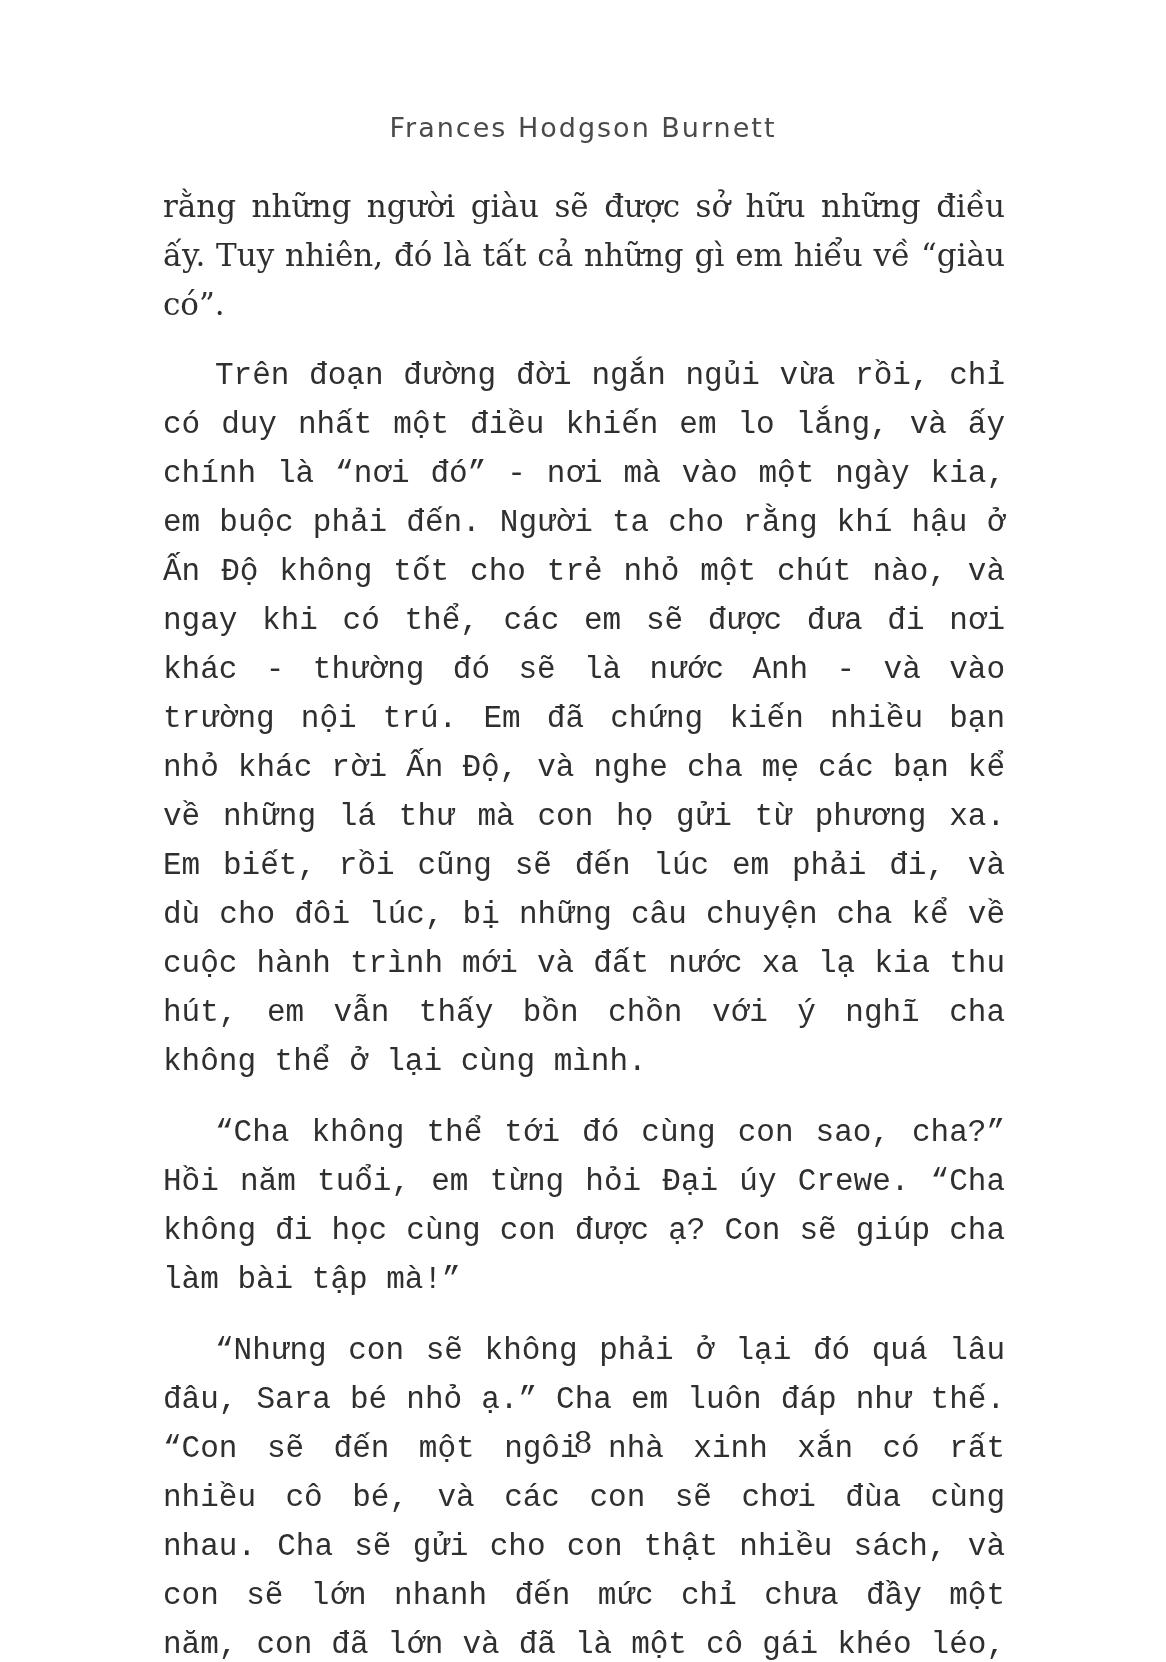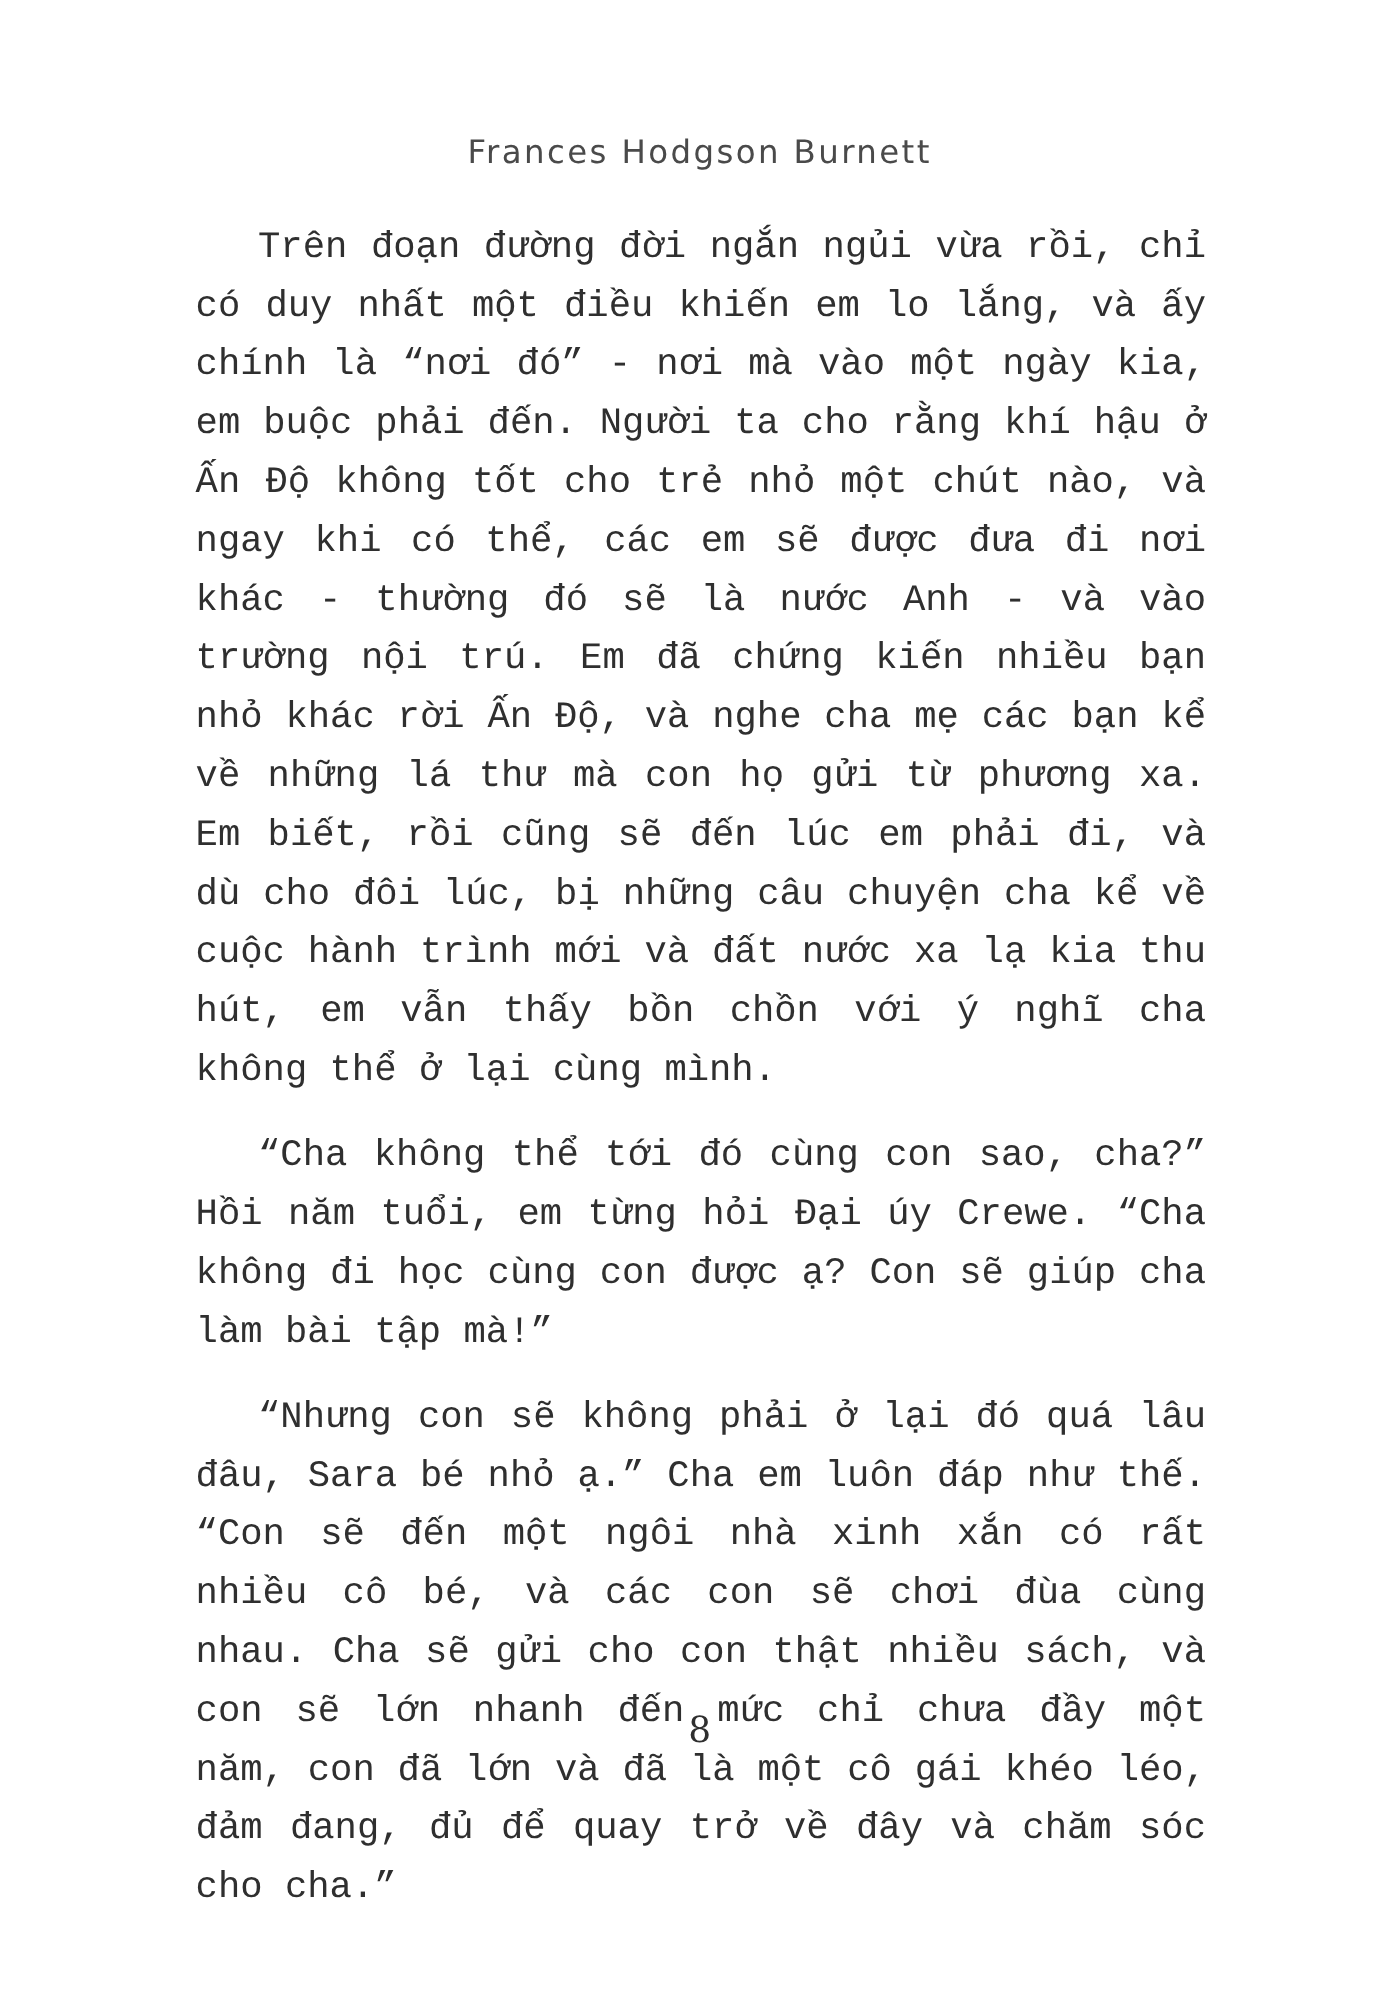--- a/index.html
+++ b/index.html
@@ -57,20 +57,21 @@
   }
 </style>
 </head>
 <body>
 
 <div class="page">
 
   <div class="running-header">Frances Hodgson Burnett</div>
 
   <div class="body-text">
+    <p class="no-indent">rằng những người giàu sẽ được sở hữu những điều ấy. Tuy nhiên, đó là tất cả những gì em hiểu về “giàu có”.</p>
     <p class="indent">Trên đoạn đường đời ngắn ngủi vừa rồi, chỉ có duy nhất một điều khiến em lo lắng, và ấy chính là “nơi đó” - nơi mà vào một ngày kia, em buộc phải đến. Người ta cho rằng khí hậu ở Ấn Độ không tốt cho trẻ nhỏ một chút nào, và ngay khi có thể, các em sẽ được đưa đi nơi khác - thường đó sẽ là nước Anh - và vào trường nội trú. Em đã chứng kiến nhiều bạn nhỏ khác rời Ấn Độ, và nghe cha mẹ các bạn kể về những lá thư mà con họ gửi từ phương xa. Em biết, rồi cũng sẽ đến lúc em phải đi, và dù cho đôi lúc, bị những câu chuyện cha kể về cuộc hành trình mới và đất nước xa lạ kia thu hút, em vẫn thấy bồn chồn với ý nghĩ cha không thể ở lại cùng mình.</p>
     <p class="indent">“Cha không thể tới đó cùng con sao, cha?” Hồi năm tuổi, em từng hỏi Đại úy Crewe. “Cha không đi học cùng con được ạ? Con sẽ giúp cha làm bài tập mà!”</p>
     <p class="indent">“Nhưng con sẽ không phải ở lại đó quá lâu đâu, Sara bé nhỏ ạ.” Cha em luôn đáp như thế. “Con sẽ đến một ngôi nhà xinh xắn có rất nhiều cô bé, và các con sẽ chơi đùa cùng nhau. Cha sẽ gửi cho con thật nhiều sách, và con sẽ lớn nhanh đến mức chỉ chưa đầy một năm, con đã lớn và đã là một cô gái khéo léo, đảm đang, đủ để quay trở về đây và chăm sóc cho cha.”</p>
   </div>
 
   <div class="page-number">8</div>
 
 </div>
 
 </body></html>

